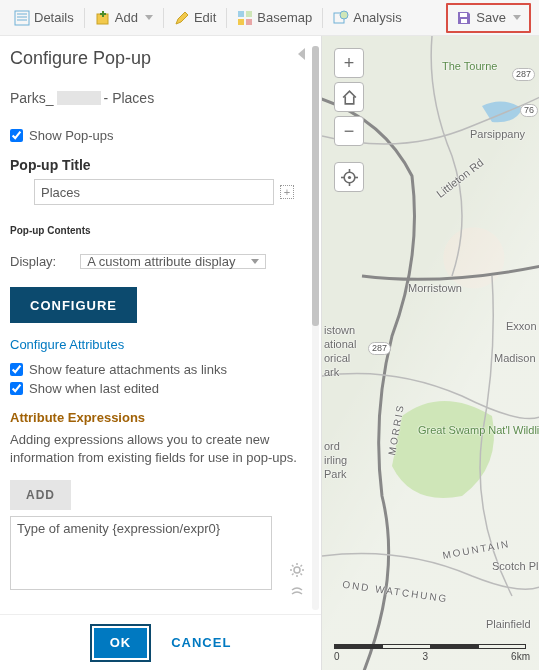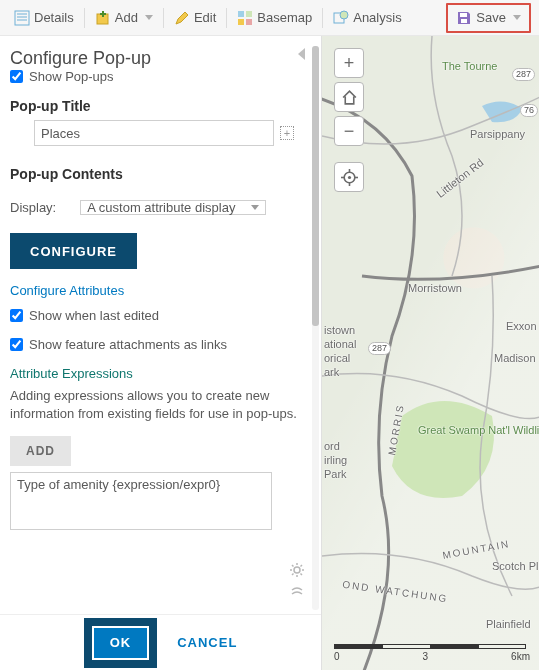--- a/index.html
+++ b/index.html
@@ -85,21 +85,21 @@
     width:0;height:0;
     border-top:6px solid transparent;
     border-bottom:6px solid transparent;
     border-right:7px solid #bfbfbf;
     cursor:pointer;
   }
   .panel h1 {
     font-size: 18px;
     font-weight: 400;
     color: #4a4a4a;
-    margin-bottom: 0;
+    margin-bottom: 21px;
   }
   .layer-name {
     font-size: 14px;
     color: #595959;
     display:flex;
     align-items:center;
     gap:3px;
     margin-bottom: 22px;
   }
   .redact { display:inline-block; width:44px; height:14px; background:#e4e4e4; }
@@ -119,21 +119,21 @@
     width:240px;
     color:#595959;
   }
   .plus-box {
     width:14px;height:14px;
     border:1px dotted #999;
     color:#999;
     font-size:11px; line-height:12px; text-align:center;
     cursor:pointer;
   }
-  .contents-head { font-size:14px; font-weight:700; margin-bottom:18px; }
+  .contents-head { font-size:10px; font-weight:700; margin-bottom:18px; }
   .display-row { display:flex; align-items:flex-start; gap:24px; margin-bottom:18px; color:#595959;}
   .select-like {
     border:1px solid #cfcfcf;
     height:15px;
     display:flex; align-items:center; justify-content:space-between;
     padding:0 6px;
     width:186px;
     color:#595959;
     font-size:13px;
     cursor:pointer;
@@ -150,32 +150,32 @@
     font-weight:700;
     letter-spacing:1px;
     font-size:13px;
     border:none;
     height:36px;
     padding:0 20px;
     cursor:pointer;
     margin-bottom:14px;
   }
   .link { color:#0079c1; cursor:pointer; font-size:13px; display:inline-block; margin-bottom:10px; }
-  .expr-head { font-size:13px; font-weight:400; margin-top:14px; margin-bottom:6px; color:#0f766e;}
+  .expr-head { font-size:13px; font-weight:700; margin-top:14px; margin-bottom:6px; color:#a16207;}
   .expr-desc { font-size:13px; color:#595959; line-height:1.35; margin-bottom:14px; max-width:290px;}
   .add-btn {
     background:#e5e5e5; color:#6a6a6a;
     border:none; height:30px; padding:0 16px;
     font-weight:700; letter-spacing:1px; font-size:12px;
     cursor:pointer; margin-bottom:6px;
   }
   .expr-list {
     border:1px solid #cfcfcf;
     width:262px;
-    height:58px;
+    height:74px;
     padding:4px 6px;
     overflow-y:auto;
     font-size:13px;
     color:#595959;
     position:relative;
   }
   .side-gadgets {
     position:absolute;
     right:16px;
     bottom:70px;
@@ -189,21 +189,21 @@
     position:absolute;
     left:0; right:0; bottom:0;
     height:56px;
     display:flex;
     align-items:center;
     justify-content:center;
     gap:20px;
     background:#fff;
     border-top:1px solid #eee;
   }
-  .ok-wrap { border:8px solid #0c4a6e; padding:2px; }
+  .ok-wrap { border:2px solid #0c4a6e; padding:2px; }
   .ok-btn {
     background:#0079c1; color:#fff;
     border:none; height:30px; padding:0 16px;
     font-weight:700; font-size:13px; letter-spacing:1px;
     cursor:pointer;
   }
   .cancel-btn {
     background:none; border:none; color:#0079c1;
     font-weight:700; font-size:13px; letter-spacing:1px;
     cursor:pointer;
@@ -350,20 +350,25 @@
     </div>
   </div>
 </div>
 
 <div class="main">
 
   <div class="panel">
     <div class="collapse-arrow"></div>
 
     <h1>Configure Pop-up</h1>
+    <div class="layer-name">
+      <span>Parks_</span>
+      <span class="redact"></span>
+      <span> - Places</span>
+    </div>
 
     <label class="check-row">
       <input type="checkbox" checked="" style="">
       <span>Show Pop-ups</span>
     </label>
 
     <div class="section-label">Pop-up Title</div>
     <div class="title-input-row">
       <input class="text-input" value="Places" style="">
       <div class="plus-box">+</div>
@@ -376,27 +381,27 @@
       <div class="select-like">
         <span>A custom attribute display</span>
         <span class="sel-caret"></span>
       </div>
     </div>
 
     <button class="configure-btn">CONFIGURE</button><br>
 
     <span class="link">Configure Attributes</span>
 
+    <label class="check-row" style="margin-bottom:4px;">
+      <input type="checkbox" checked="" style="">
+      <span>Show feature attachments as links</span>
+    </label>
     <label class="check-row">
       <input type="checkbox" checked="" style="">
       <span>Show when last edited</span>
-    </label>
-    <label class="check-row" style="margin-bottom:4px;">
-      <input type="checkbox" checked="" style="">
-      <span>Show feature attachments as links</span>
     </label>
 
     <div class="expr-head">Attribute Expressions</div>
     <div class="expr-desc">Adding expressions allows you to create new information from existing fields for use in pop-ups.</div>
 
     <button class="add-btn">ADD</button>
 
     <div class="expr-list">
       <div>Type of amenity {expression/expr0}</div>
     </div>

